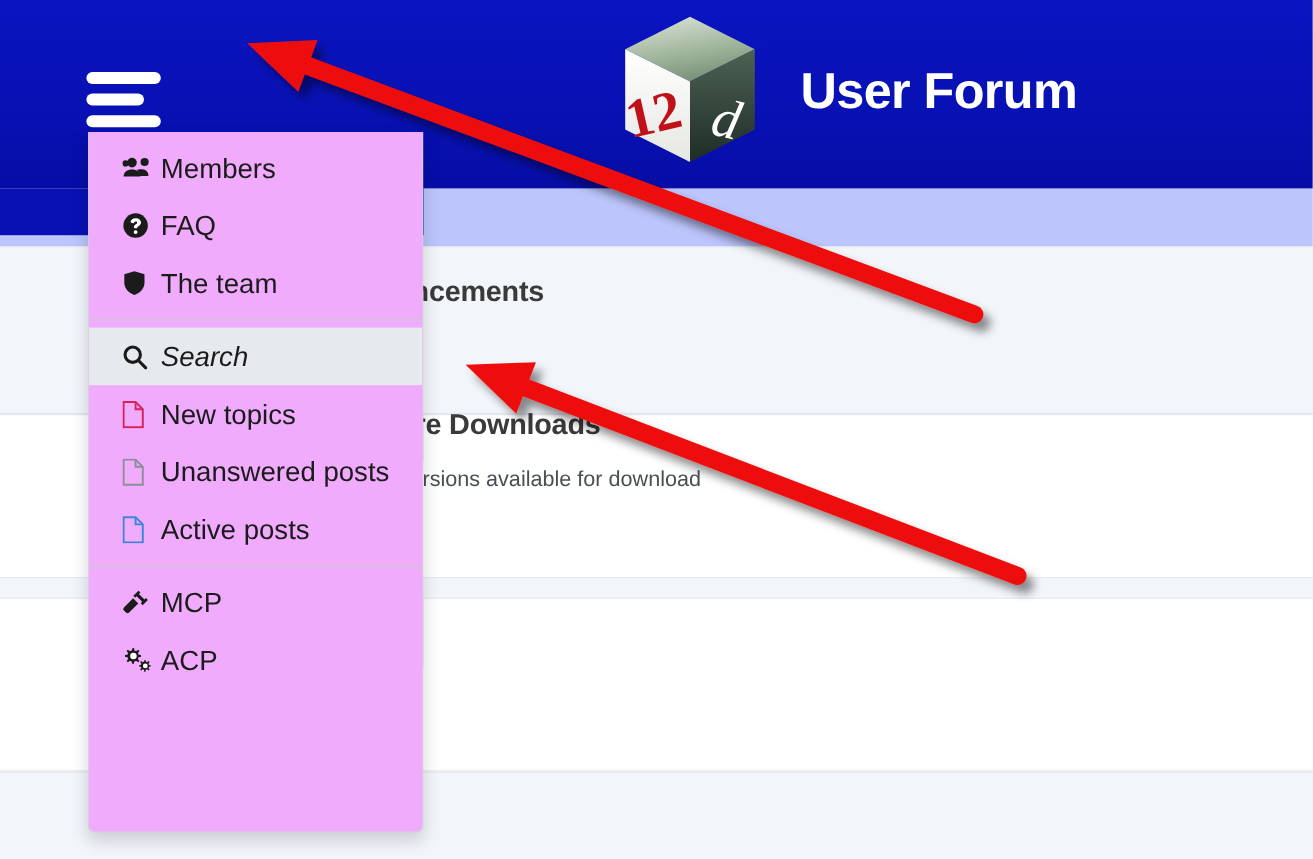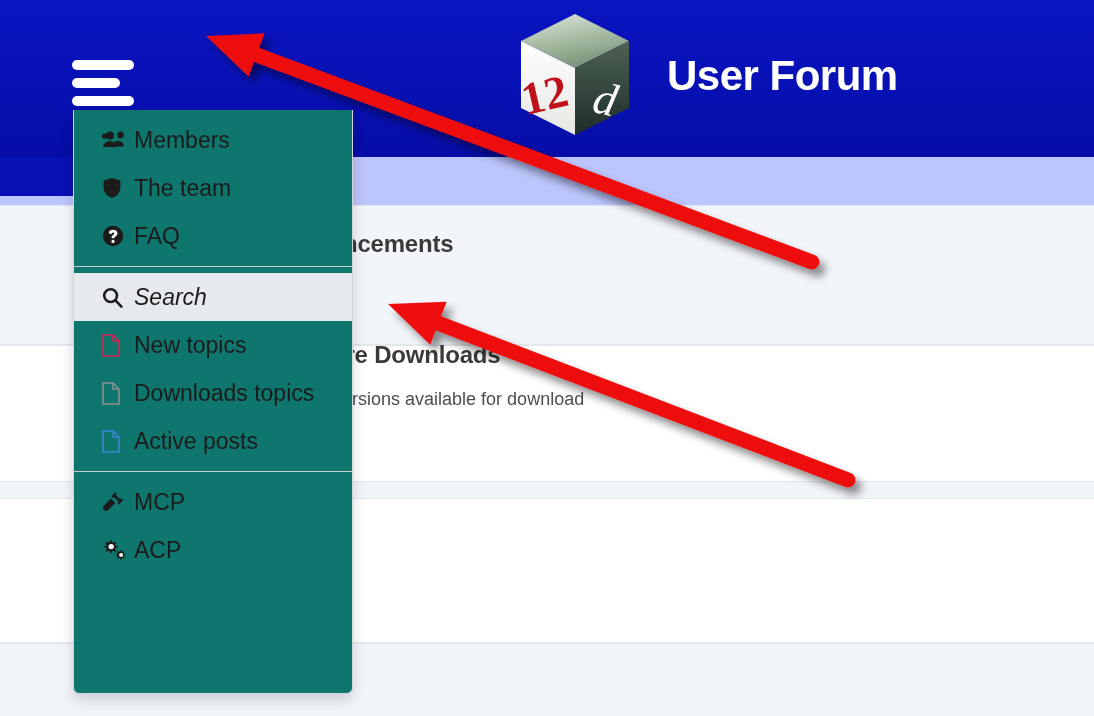--- a/index.html
+++ b/index.html
@@ -102,21 +102,21 @@
     letter-spacing:-0.2px; white-space:nowrap;
   }
   .left-rule {
     position:absolute; left:352px; width:1px; background:#dfe3ea;
   }
 
   
   .dropdown {
     position:absolute; left:73px; top:110px;
     width:280px; height:584px;
-    background:#0f766e;
+    background:#f0abfc;
     border:1px solid #d3d6db;
     border-top:none;
     border-radius:0 0 6px 6px;
     box-shadow:0 6px 14px rgba(0,0,0,.16);
     box-sizing:border-box;
     z-index:20;
     overflow:hidden;
   }
   .menu-group { padding:6px 0; }
   .menu-sep { height:1px; background:#c9ccd1; margin:0; }
@@ -217,36 +217,36 @@
             <circle cx="18.5" cy="5" r="3.4"></circle>
         <circle cx="2.6" cy="6.2" r="2.6"></circle>
         <path d="M1 17c0-3.6 3.2-5.8 7-5.8s7 2.2 7 5.8z"></path>
         <path d="M14.5 16.6c-.1-2.5-1.1-4-2.6-5 1.7-.9 5.6-.9 7.4.2 1.6 1 2.4 2.5 2.4 4.8z"></path>
       </svg>
         </span>
         <span class="mi-label">Members</span>
       </div>
       <div class="menu-item">
         <span class="mi-icon">
-          <svg width="20" height="22" viewBox="0 0 20 22" fill="#1b1b1b">
-        <path d="M10 1 1.6 3.6v7.1c0 4.6 3.5 8.5 8.4 10.2 4.9-1.7 8.4-5.6 8.4-10.2V3.6z"></path>
-      </svg>
-        </span>
-        <span class="mi-label">The team</span>
-      </div>
-      <div class="menu-item">
-        <span class="mi-icon">
           <svg width="22" height="22" viewBox="0 0 22 22">
         <circle cx="11" cy="11" r="10.2" fill="#1b1b1b"></circle>
         <path d="M11 4.8c-2.4 0-3.9 1.2-4.2 3 0 .4.2.7.6.8l1.5.4c.4.1.7-.1.9-.5.3-.6.7-.9 1.3-.9.7 0 1.2.4 1.2 1 0 .5-.3.8-1.1 1.3-.9.6-1.6 1.2-1.6 2.4v.3c0 .4.3.7.7.7h1.5c.4 0 .7-.3.7-.7 0-.4.2-.7.9-1.1 1.1-.6 2.1-1.4 2.1-3 0-2.1-1.8-3.7-4.5-3.7z" fill="#fff"></path>
         <circle cx="11" cy="16.4" r="1.6" fill="#fff"></circle>
       </svg>
         </span>
         <span class="mi-label">FAQ</span>
       </div>
+      <div class="menu-item">
+        <span class="mi-icon">
+          <svg width="20" height="22" viewBox="0 0 20 22" fill="#1b1b1b">
+        <path d="M10 1 1.6 3.6v7.1c0 4.6 3.5 8.5 8.4 10.2 4.9-1.7 8.4-5.6 8.4-10.2V3.6z"></path>
+      </svg>
+        </span>
+        <span class="mi-label">The team</span>
+      </div>
     </div>
     <div class="menu-sep"></div>
     <div class="menu-group">
       <div class="menu-item active">
         <span class="mi-icon">
           <svg width="21" height="21" viewBox="0 0 21 21" fill="none" stroke="#1b1b1b" stroke-width="2.6">
         <circle cx="8.6" cy="8.6" r="6.4"></circle>
             <line x1="13.4" y1="13.4" x2="19.4" y2="19.6" stroke-linecap="round"></line>
       </svg>
         </span>
@@ -261,21 +261,21 @@
         </span>
         <span class="mi-label">New topics</span>
       </div>
       <div class="menu-item">
         <span class="mi-icon">
           <svg width="18" height="23" viewBox="0 0 18 23" fill="none" stroke="#8b8f94" stroke-width="1.6">
         <path d="M1 1h10l6 6v15H1z"></path>
             <path d="M11 1v6h6"></path>
       </svg>
         </span>
-        <span class="mi-label">Downloads topics</span>
+        <span class="mi-label">Unanswered posts</span>
       </div>
       <div class="menu-item">
         <span class="mi-icon">
           <svg width="18" height="23" viewBox="0 0 18 23" fill="none" stroke="#3a86d6" stroke-width="1.6">
         <path d="M1 1h10l6 6v15H1z"></path>
             <path d="M11 1v6h6"></path>
       </svg>
         </span>
         <span class="mi-label">Active posts</span>
       </div>

